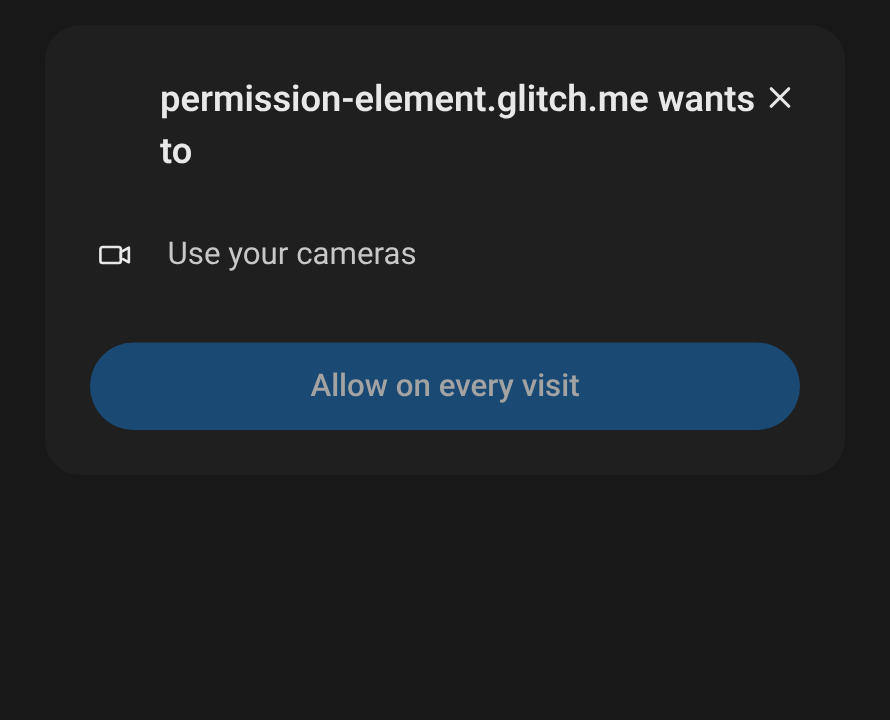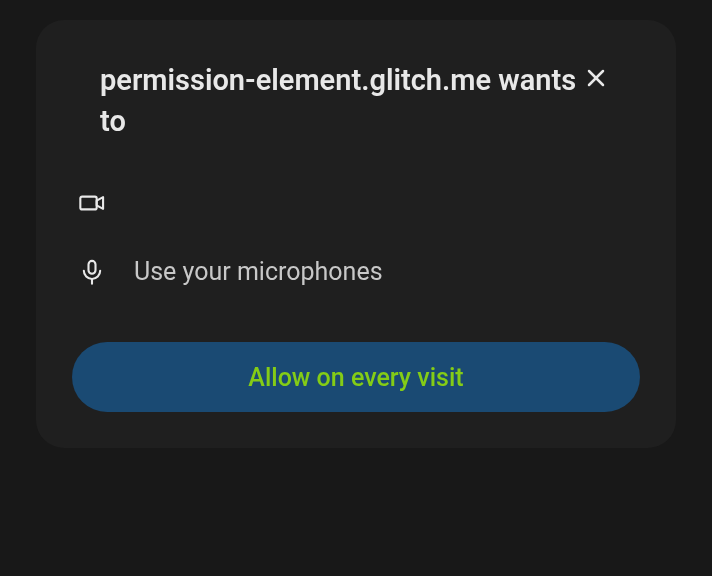--- a/index.html
+++ b/index.html
@@ -20,21 +20,21 @@
     .dialog {
       width: 640px;
       background: #1f1f1f;
       border-radius: 28px;
       padding: 40px 36px 36px 36px;
       position: relative;
     }
     .header {
       display: flex;
       align-items: flex-start;
-      justify-content: center;
+      justify-content: flex-end;
       margin-bottom: 48px;
     }
     .title {
       color: #e8e8e8;
       font-size: 29px;
       font-weight: 600;
       line-height: 1.4;
       max-width: 480px;
     }
     .close-btn {
@@ -83,21 +83,21 @@
     .buttons {
       display: flex;
       flex-direction: column;
       gap: 18px;
     }
     .action-btn {
       background: #1a4a73;
       border: none;
       border-radius: 999px;
       height: 70px;
-      color: #84cc16;
+      color: #a3a3a3;
       font-size: 25px;
       font-weight: 500;
       cursor: pointer;
       font-family: inherit;
     }
   </style>
 </head>
 <body>
 
 <div class="dialog">
@@ -118,29 +118,20 @@
   </div>
 
   <div class="permissions">
     <div class="permission-row">
       <span class="perm-icon">
         <svg viewBox="0 0 24 24" fill="none" stroke="#e8e8e8" stroke-width="1.8" stroke-linejoin="round" stroke-linecap="round">
           <rect x="2" y="6.5" width="14" height="11" rx="1.5"></rect>
           <path d="M16 10 L21.5 7 V17 L16 14 Z"></path>
         </svg>
       </span>
-    </div>
-    <div class="permission-row">
-      <span class="perm-icon">
-        <svg viewBox="0 0 24 24" fill="none" stroke="#e8e8e8" stroke-width="1.8" stroke-linecap="round" stroke-linejoin="round">
-          <rect x="9" y="2.5" width="6" height="11" rx="3"></rect>
-          <path d="M5 11 a7 7 0 0 0 14 0"></path>
-          <line x1="12" y1="18" x2="12" y2="22"></line>
-        </svg>
-      </span>
-      <span class="perm-label">Use your microphones</span>
+      <span class="perm-label">Use your cameras</span>
     </div>
   </div>
 
   <div class="buttons">
     <button class="action-btn">Allow on every visit</button>
   </div>
 </div>
 
 </body></html>

